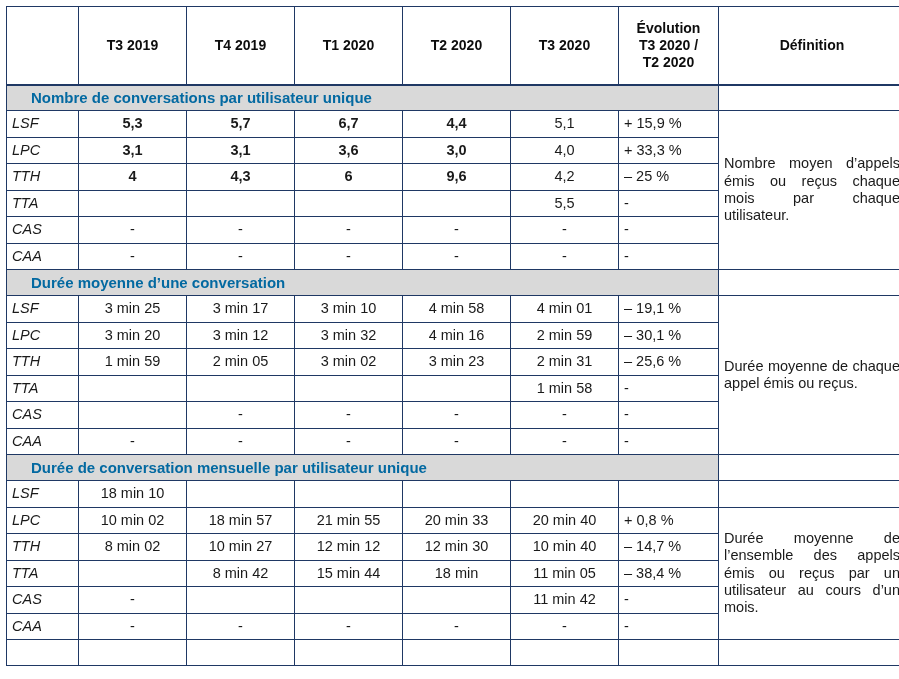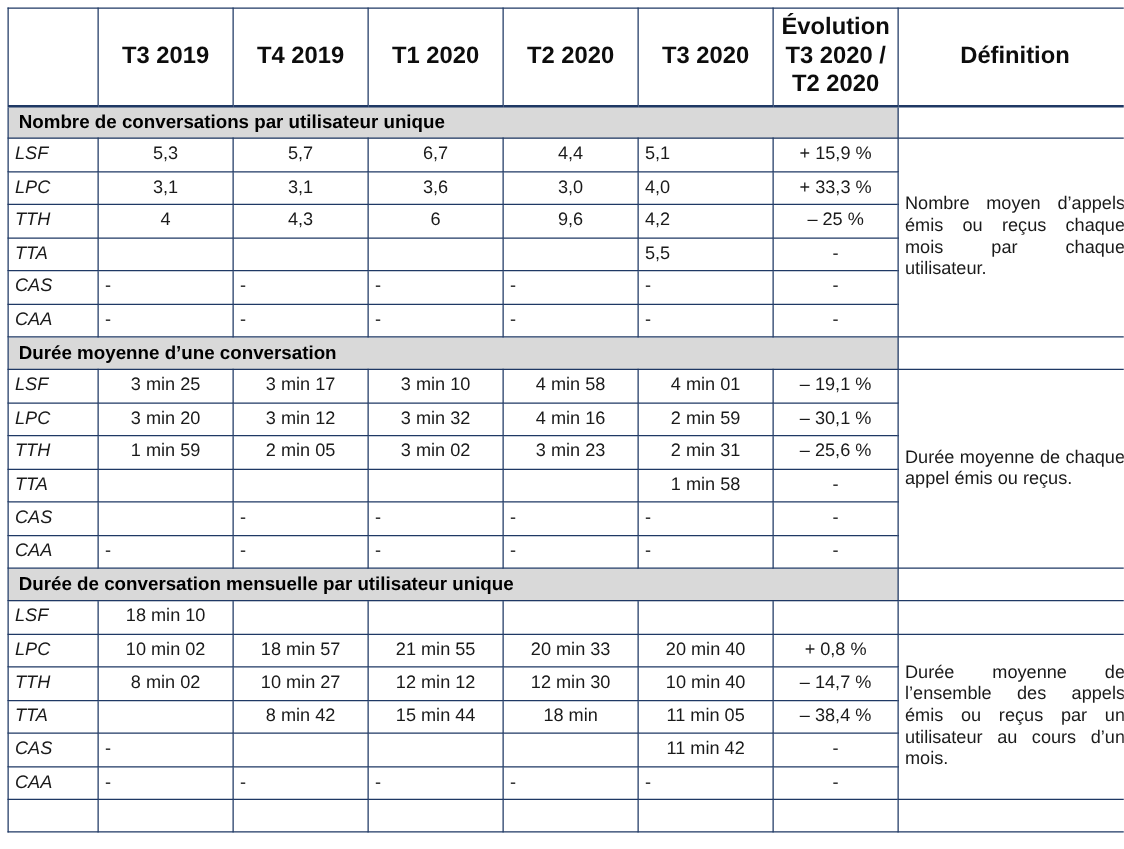--- a/index.html
+++ b/index.html
@@ -39,53 +39,53 @@
     padding: 2px 5px;
     font-size: 14.5px;
     line-height: 1.2;
     box-sizing: border-box;
   }
   
   tr.head th {
     height: 78px;
     font-weight: bold;
     text-align: center;
-    font-size: 19px;
+    font-size: 14px;
     color: #0d0d0d;
     border-bottom: 2.5px solid #1f3864;
   }
   th.corner { border-left: none; }
 
   
   tr.section td {
     background: #d9d9d9;
     font-weight: bold;
     font-size: 15px;
     height: 26px;
-    padding-left: 8px;
-    color: #000000;
+    padding-left: 24px;
+    color: #0369a1;
   }
   tr.section td.band-def {
     background: #ffffff;
     border-top: none;
     border-bottom: none;
   }
 
   
   tr.data td { height: 26.5px; }
   td.rowlabel {
     font-style: italic;
     font-size: 15px;
     text-align: left;
     padding-left: 6px;
   }
-  td.num-right { text-align: left; padding-right: 7px; }
+  td.num-right { text-align: center; padding-right: 7px; }
   td.num-left  { text-align: center; padding-left: 7px; }
-  td.num-center{ text-align: center; }
-  td.evo { text-align: center; padding-left: 6px; }
+  td.num-center{ text-align: center; font-weight: bold; }
+  td.evo { text-align: left; padding-left: 6px; }
 
   td.defcell {
     vertical-align: top;
     text-align: justify;
     text-justify: inter-word;
     font-size: 13.5px;
     line-height: 1.35;
     padding: 6px 8px 4px 8px;
   }
   td.nb-spacer { border-top: none; border-bottom: none; }

